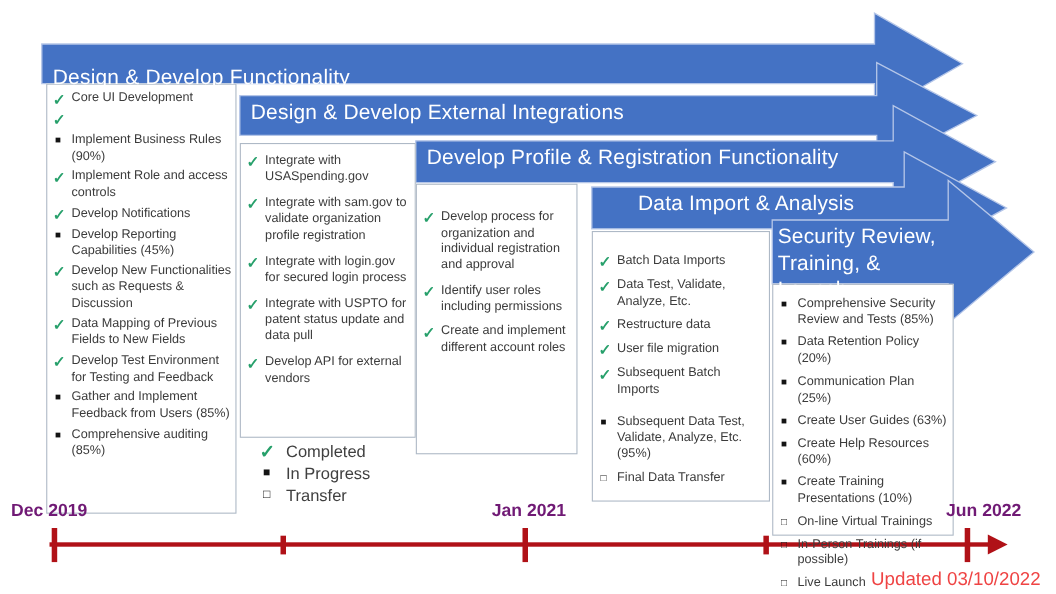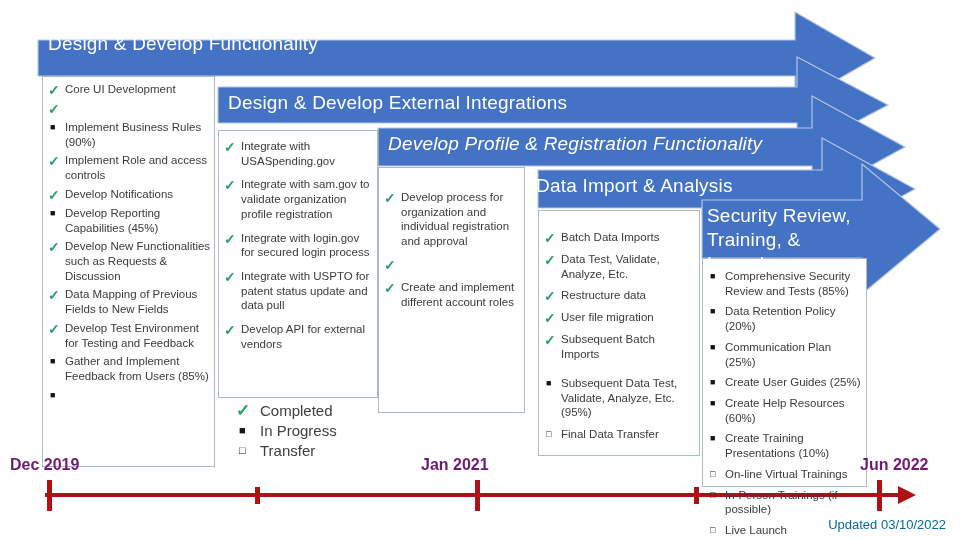--- a/index.html
+++ b/index.html
@@ -8,24 +8,24 @@
     position:relative;
     font-family:"Liberation Sans", sans-serif;
     background:#ffffff;
     overflow:hidden;
   }
   .arrow-layer { position:absolute; left:0; top:0; z-index:0; }
   .banner-title {
     position:absolute; z-index:3; color:#ffffff;
     font-size:19px; letter-spacing:0.2px; white-space:nowrap;
   }
-  .t1{ left:48px;  top:33px;  }
+  .t1{ left:48px;  top:60px;  }
   .t2{ left:228px; top:92px;  }
-  .t3{ left:388px; top:133px;font-style:italic; }
-  .t4{ left:536px; top:175px; }
+  .t3{ left:388px; top:133px; }
+  .t4{ left:580px; top:175px; }
   .t5{ left:707px; top:204px; width:160px; white-space:normal; line-height:1.25; }
 
   .phase-box {
     position:absolute; z-index:2; background:#ffffff;
     border:1px solid #AEB9C6; padding-left:5px; padding-right:3px;
   }
   .b1{ left:42px;  top:76px;  width:173px; height:391px; padding-top:5px;  }
   .b2{ left:218px; top:130px; width:160px; height:268px; padding-top:8px;  }
   .b3{ left:378px; top:167px; width:147px; height:246px; padding-top:22px; }
   .b4{ left:538px; top:210px; width:162px; height:246px; padding-top:19px; }
@@ -58,24 +58,24 @@
     position:absolute; z-index:1; left:898px; top:486px; width:0; height:0;
     border-left:18px solid #B01117; border-top:9px solid transparent; border-bottom:9px solid transparent;
   }
   .tick-big   { position:absolute; z-index:1; width:5px; height:31px; top:480px; background:#B01117; }
   .tick-small { position:absolute; z-index:1; width:5px; height:17px; top:487px; background:#B01117; }
   .tk1{ left:47px; } .tk3{ left:475px; } .tk5{ left:877px; }
   .tk2{ left:255px; } .tk4{ left:694px; }
 
   .timeline-label { position:absolute; z-index:4; color:#701a75; font-size:16px; font-weight:bold; white-space:nowrap; }
   .tl1{ left:10px;  top:456px; }
-  .tl2{ left:421px; top:456px; }
+  .tl2{ left:447px; top:456px; }
   .tl3{ left:860px; top:456px; }
 
-  .updated { position:absolute; z-index:4; right:14px; top:517px; color:#0369a1; font-size:13px; }
+  .updated { position:absolute; z-index:4; right:14px; top:517px; color:#ef4444; font-size:17px; }
 </style>
 </head>
 <body>
 
 <svg class="arrow-layer" width="960" height="540" viewBox="0 0 960 540">
   <polygon points="38,40 795,40 795,12 875,58 795,104 795,76 38,76" fill="#4472C4" stroke="#B5C6E8" stroke-width="1.2"></polygon>
   <polygon points="218,87 797,87 797,57 888,105 797,153 797,123 218,123" fill="#4472C4" stroke="#B5C6E8" stroke-width="1.2"></polygon>
   <polygon points="378,128 812,128 812,96 905,147 812,198 812,166 378,166" fill="#4472C4" stroke="#B5C6E8" stroke-width="1.2"></polygon>
   <polygon points="538,170 822,170 822,138 915,189 822,240 822,208 538,208" fill="#4472C4" stroke="#B5C6E8" stroke-width="1.2"></polygon>
   <polygon points="702,200 862,200 862,164 940,229 862,294 862,258 702,258" fill="#4472C4" stroke="#B5C6E8" stroke-width="1.2"></polygon>
@@ -122,20 +122,21 @@
   <div class="item">
       <span class="ic ic-check">✓</span>
       <span>Develop Test Environment for Testing and Feedback</span>
     </div>
   <div class="item">
       <span class="ic ic-filled">■</span>
       <span>Gather and Implement Feedback from Users (85%)</span>
     </div>
   <div class="item">
       <span class="ic ic-filled">■</span>
+      <span>Comprehensive auditing (85%)</span>
     </div>
 </div>
 
 <div class="phase-box b2">
   <div class="item">
       <span class="ic ic-check">✓</span>
       <span>Integrate with USASpending.gov</span>
     </div>
   <div class="item">
       <span class="ic ic-check">✓</span>
@@ -155,20 +156,21 @@
     </div>
 </div>
 
 <div class="phase-box b3">
   <div class="item">
       <span class="ic ic-check">✓</span>
       <span>Develop process for organization and individual registration and approval</span>
     </div>
   <div class="item">
       <span class="ic ic-check">✓</span>
+      <span>Identify user roles including permissions</span>
     </div>
   <div class="item">
       <span class="ic ic-check">✓</span>
       <span>Create and implement different account roles</span>
     </div>
 </div>
 
 <div class="phase-box b4">
   <div class="item">
       <span class="ic ic-check">✓</span>
@@ -208,21 +210,21 @@
   <div class="item">
       <span class="ic ic-filled">■</span>
       <span>Data Retention Policy (20%)</span>
     </div>
   <div class="item">
       <span class="ic ic-filled">■</span>
       <span>Communication Plan (25%)</span>
     </div>
   <div class="item">
       <span class="ic ic-filled">■</span>
-      <span>Create User Guides (25%)</span>
+      <span>Create User Guides (63%)</span>
     </div>
   <div class="item">
       <span class="ic ic-filled">■</span>
       <span>Create Help Resources (60%)</span>
     </div>
   <div class="item">
       <span class="ic ic-filled">■</span>
       <span>Create Training Presentations (10%)</span>
     </div>
   <div class="item">

